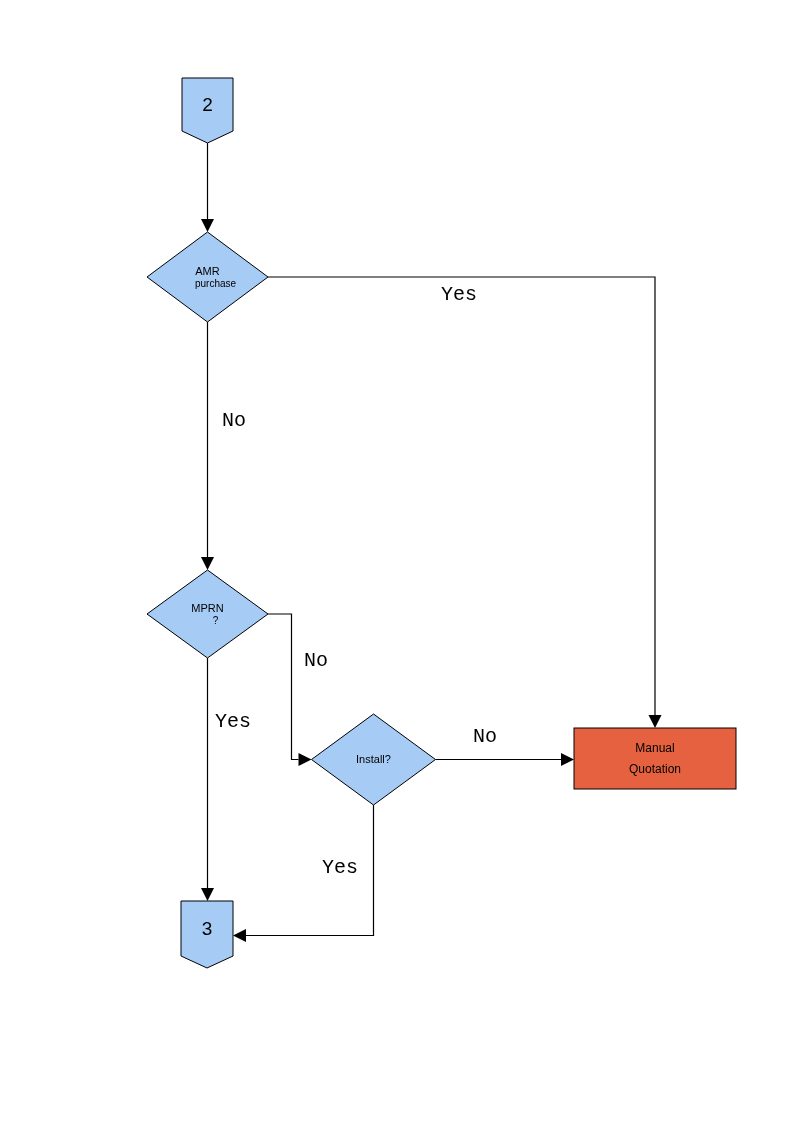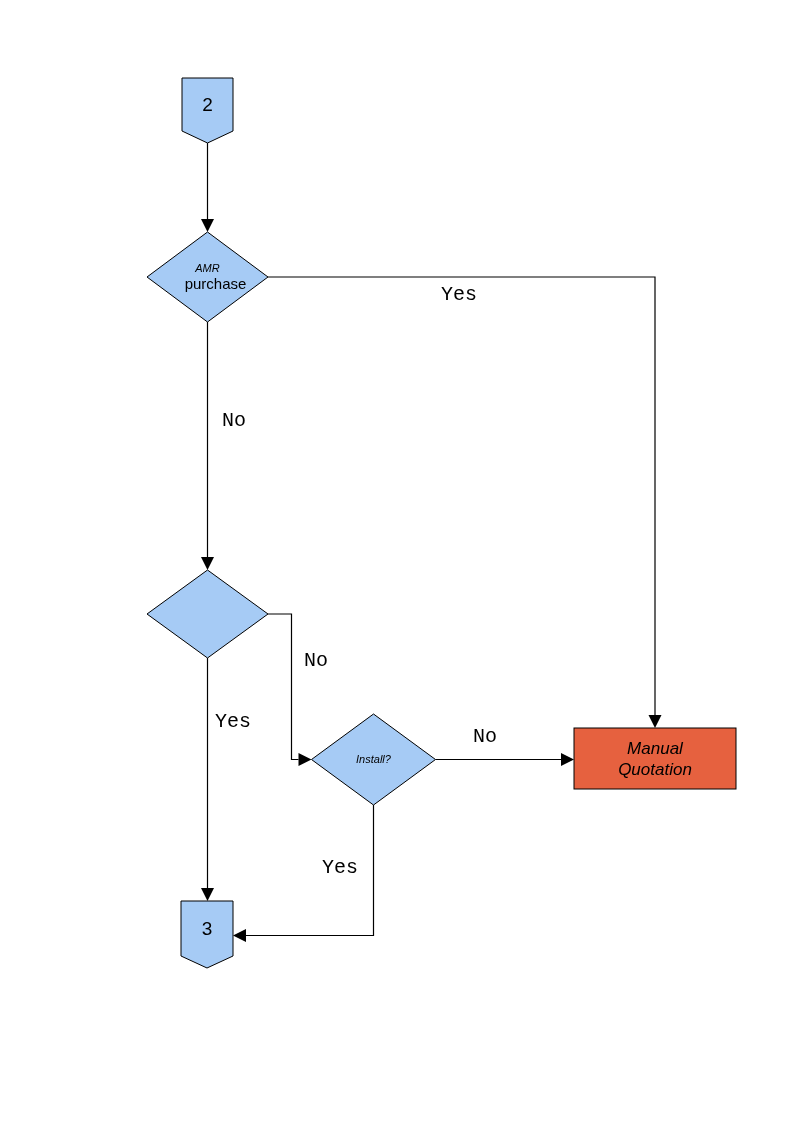--- a/index.html
+++ b/index.html
@@ -19,23 +19,23 @@
   .node-label {
     position: absolute;
     display: flex;
     flex-direction: column;
     align-items: center;
     justify-content: center;
     text-align: center;
     line-height: 1.15;
   }
   .connector-text { font-size: 19px; }
-  .decision-line1 { font-size: 11px; font-style: italic; }
-  .decision-line2 { font-size: 15px; padding-left: 16px; }
-  .process-text   { font-size: 17px; line-height: 21px; font-style: italic; }
+  .decision-line1 { font-size: 11px; }
+  .decision-line2 { font-size: 10px; padding-left: 16px; }
+  .process-text   { font-size: 12px; line-height: 21px; }
   .edge-label {
     position: absolute;
     font-size: 20px;
     white-space: nowrap;
     font-family: Liberation Mono, monospace;
   }
 </style>
 </head>
 <body>
 
@@ -77,20 +77,24 @@
     <polygon class="shape" points="181,901 233,901 233,956 207,968 181,956" fill="#A6CBF5"></polygon>
   </svg>
 
   <div class="node-label connector-text" style="left:182px; top:78px; width:51px; height:53px;">2</div>
 
   <div class="node-label" style="left:147px; top:232px; width:121px; height:90px;">
     <span class="decision-line1">AMR</span>
     <span class="decision-line2">purchase</span>
   </div>
 
+  <div class="node-label" style="left:147px; top:570px; width:121px; height:88px;">
+    <span class="decision-line1">MPRN</span>
+    <span class="decision-line2">?</span>
+  </div>
 
   <div class="node-label" style="left:311px; top:714px; width:125px; height:91px;text-align:center;">
     <span class="decision-line1">Install?</span>
   </div>
 
   <div class="node-label process-text" style="left:574px; top:728px; width:162px; height:61px;">
     <span>Manual</span>
     <span>Quotation</span>
   </div>
 

